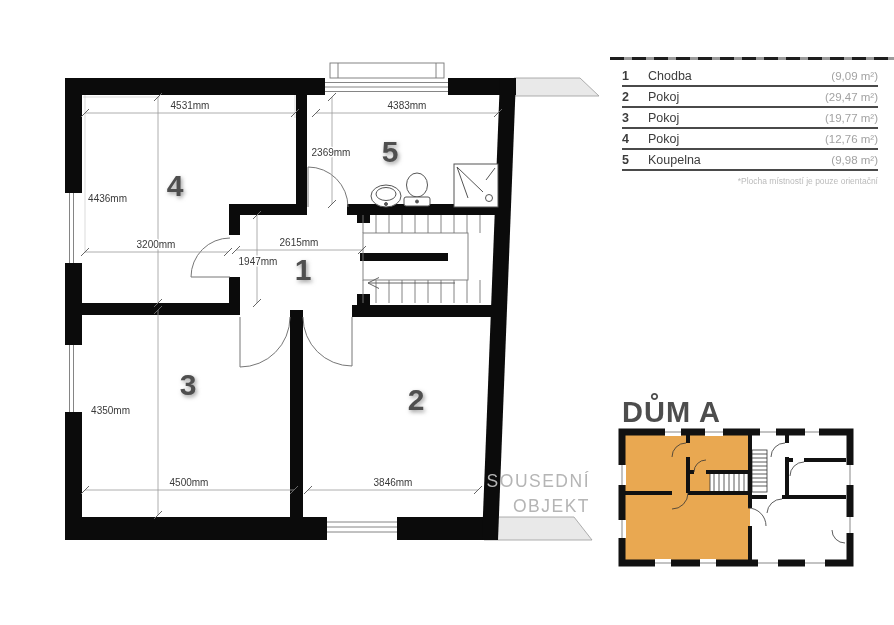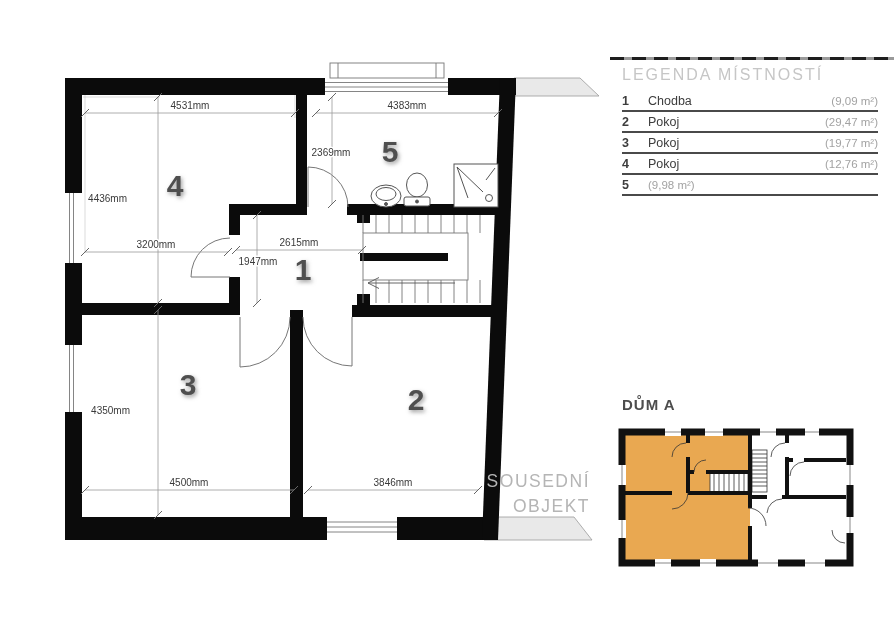--- a/index.html
+++ b/index.html
@@ -12,21 +12,21 @@
   #header-divider{position:absolute;top:57px;left:610px;width:284px;height:3px;
     background:repeating-linear-gradient(90deg,#1e1e1e 0 14px,#9a9a9a 14px 22px);}
   #legend{position:absolute;top:66px;left:622px;width:256px;}
   #legend-title{font-size:16px;color:#c6c6c6;letter-spacing:2px;font-weight:400;margin-bottom:7px;}
   .lg-row{display:flex;align-items:center;height:19px;border-bottom:2px solid #4a4a4a;}
   .lg-num{width:26px;font-size:12.5px;font-weight:bold;color:#3d3d3d;}
   .lg-name{flex:1;font-size:12.5px;font-weight:normal;color:#3d3d3d;}
   .lg-area{font-size:11.5px;color:#a2a2a2;text-align:right;}
   #legend-footnote{margin-top:5px;text-align:right;font-size:8.5px;color:#bbbbbb;}
   
-  #minimap-title{position:absolute;top:396px;left:622px;font-size:15px;font-weight:bold;
+  #minimap-title{position:absolute;top:396px;left:622px;font-size:29px;font-weight:bold;
     color:#4d4d4d;letter-spacing:1px;}
   #minimap-svg{position:absolute;top:425px;left:610px;}
   #plan-svg{position:absolute;top:0;left:0;}
   .dimtxt{font-size:10px;fill:#3a3a3a;stroke:#ffffff;stroke-width:3px;paint-order:stroke;}
   .roomnum{font-size:30px;font-weight:bold;fill:#4f4f4f;}
   .roomshadow{font-size:30px;font-weight:bold;fill:#9c9c9c;}
 </style>
 </head>
 <body>
 
@@ -229,21 +229,20 @@
 
     <g fill="#b5b5b5" font-size="17.5" letter-spacing="1.5" text-anchor="end">
       <text x="590" y="487">SOUSEDNÍ</text>
       <text x="590" y="512">OBJEKT</text>
     </g>
   </svg>
 
   <div id="header-divider"></div>
 
   <div id="legend">
-    <div id="legend-title">LEGENDA MÍSTNOSTÍ</div>
     <div class="lg-row">
       <span class="lg-num">1</span>
       <span class="lg-name">Chodba</span>
       <span class="lg-area">(9,09 m²)</span>
     </div>
     <div class="lg-row">
       <span class="lg-num">2</span>
       <span class="lg-name">Pokoj</span>
       <span class="lg-area">(29,47 m²)</span>
     </div>
@@ -252,22 +251,24 @@
       <span class="lg-name">Pokoj</span>
       <span class="lg-area">(19,77 m²)</span>
     </div>
     <div class="lg-row">
       <span class="lg-num">4</span>
       <span class="lg-name">Pokoj</span>
       <span class="lg-area">(12,76 m²)</span>
     </div>
     <div class="lg-row">
       <span class="lg-num">5</span>
+      <span class="lg-name">Koupelna</span>
       <span class="lg-area">(9,98 m²)</span>
     </div>
+    <div id="legend-footnote">*Plocha místností je pouze orientační</div>
   </div>
 
   <div id="minimap-title">DŮM A</div>
   <svg id="minimap-svg" width="284" height="165" viewBox="0 0 284 165">
 
     <g>
       <rect x="15" y="10" width="63" height="58" fill="#E9A851"></rect>
       <rect x="78" y="10" width="62" height="37" fill="#E9A851"></rect>
       <rect x="78" y="47" width="22" height="21" fill="#E9A851"></rect>
       <rect x="15" y="68" width="125" height="70" fill="#E9A851"></rect>

